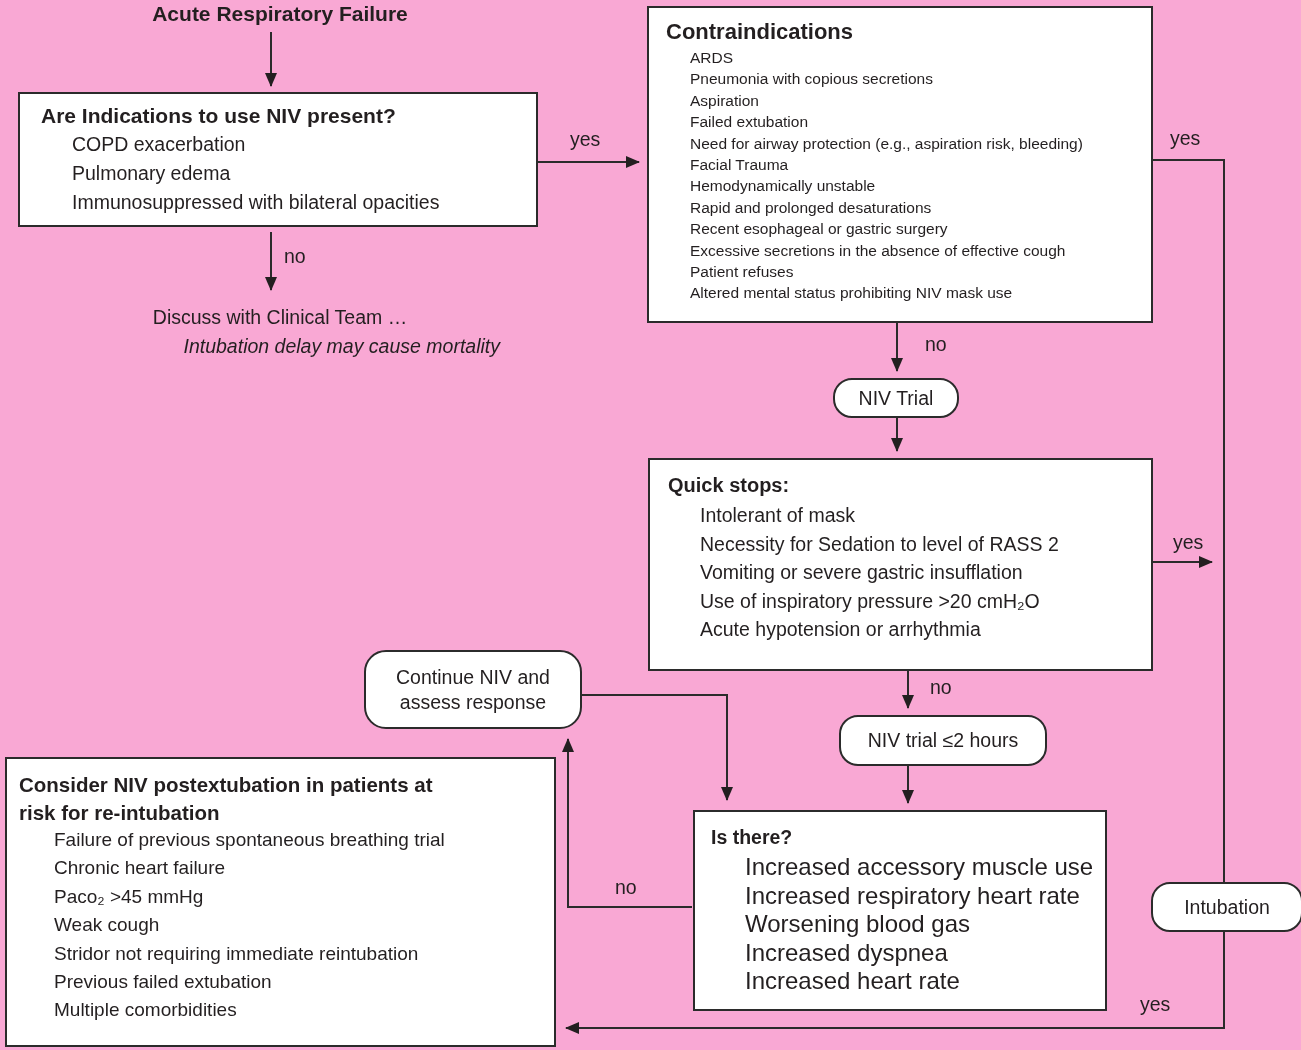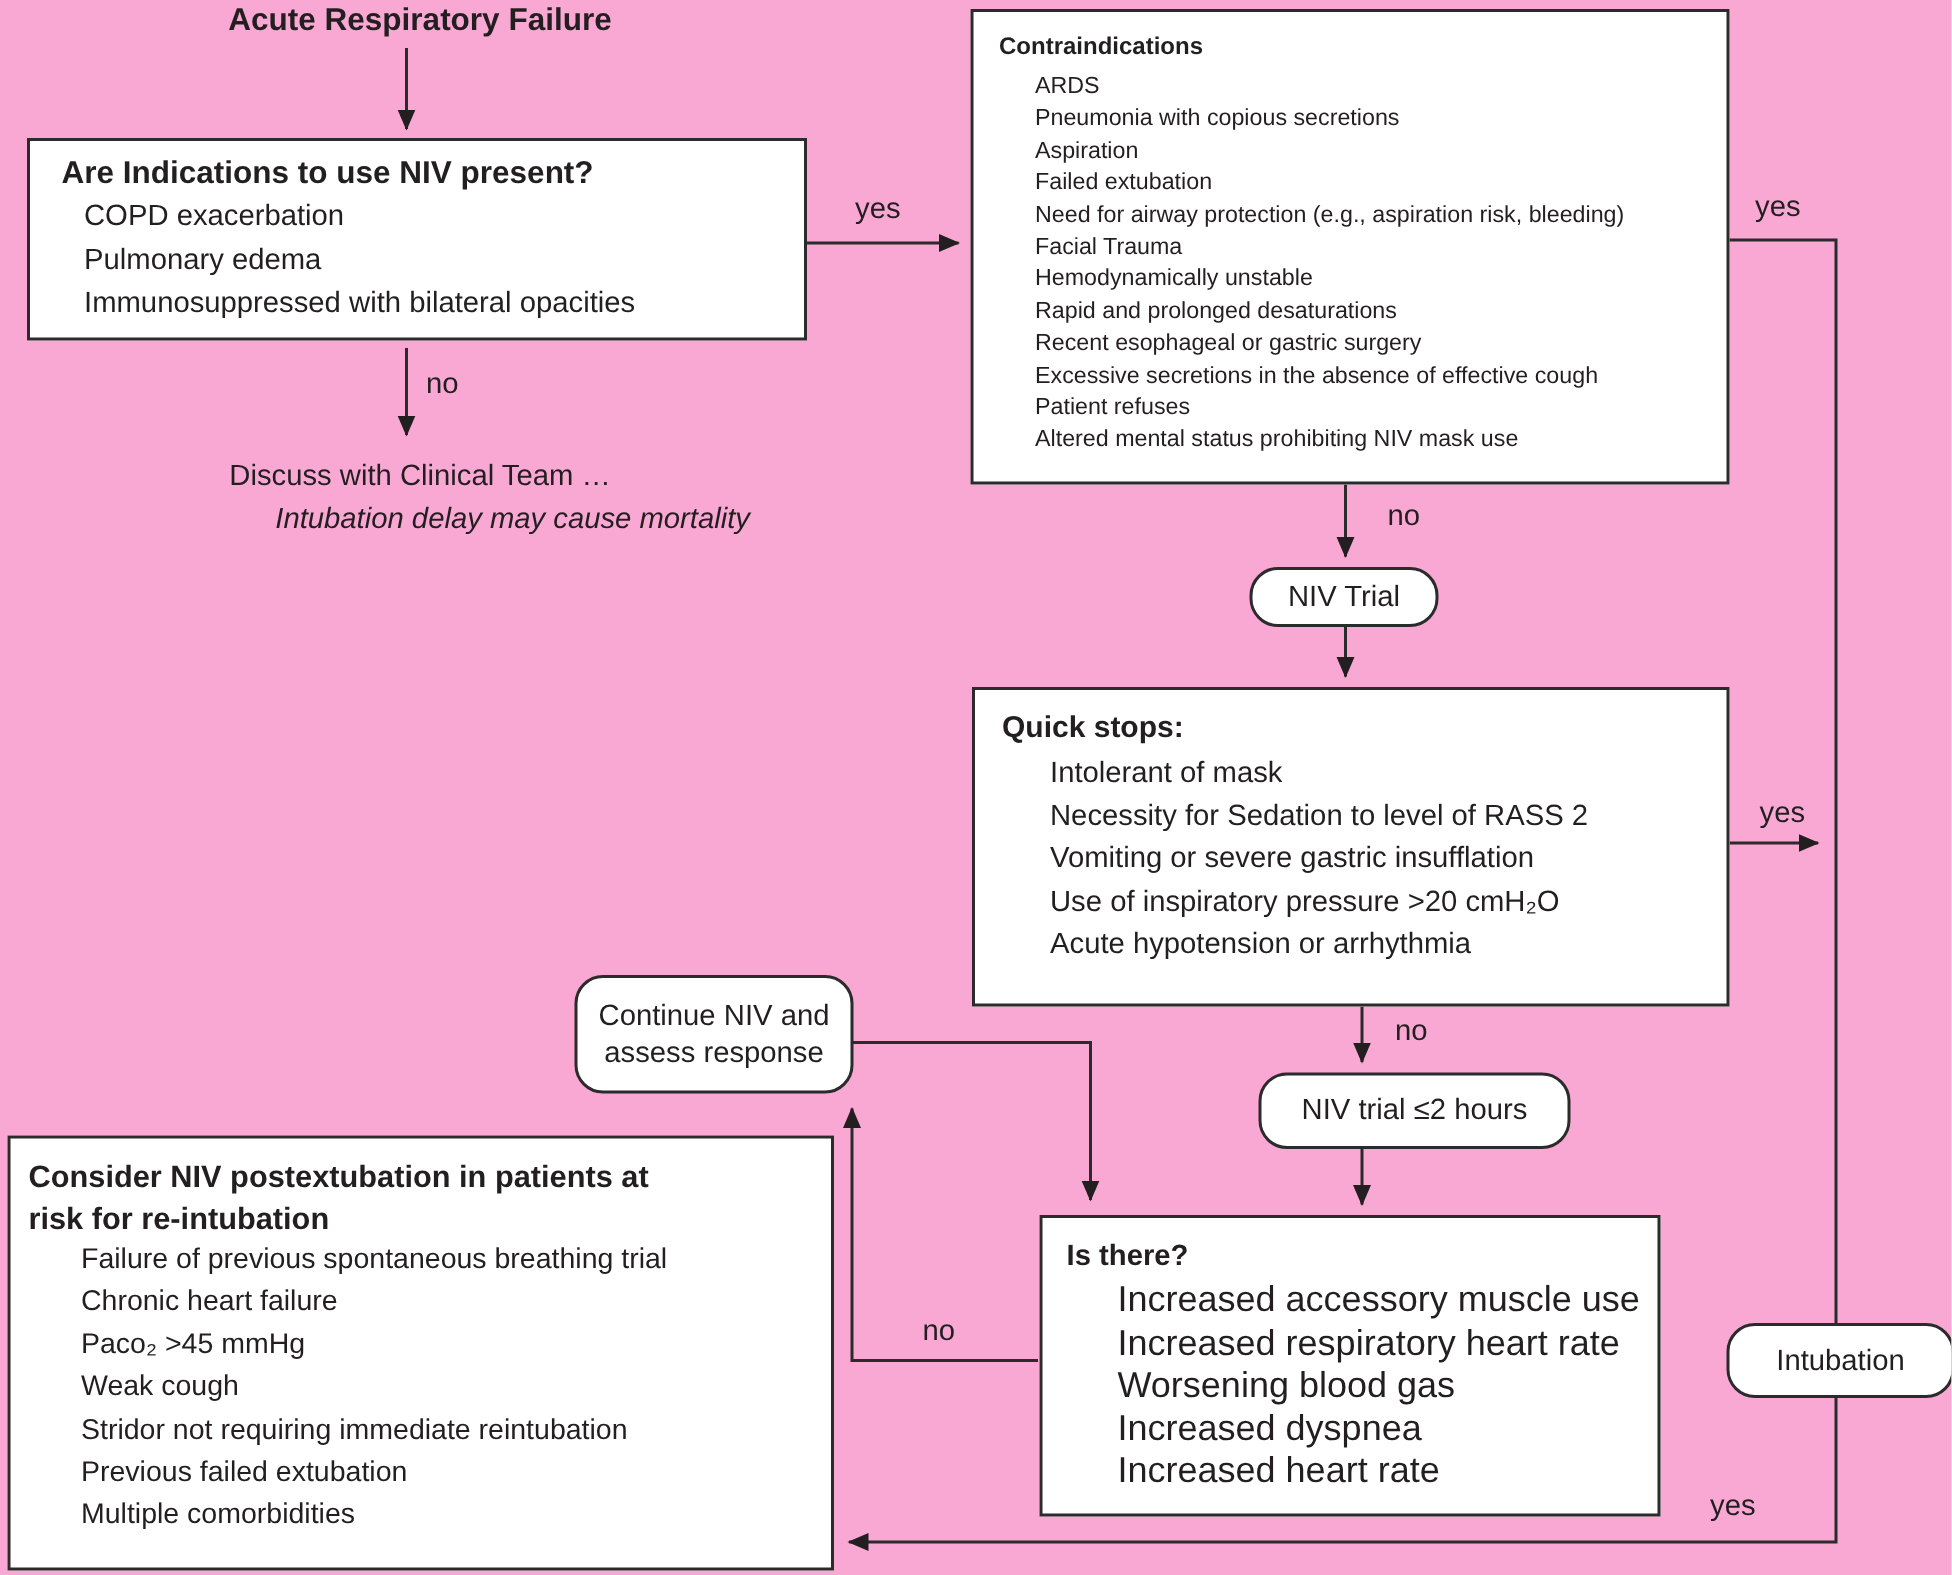--- a/index.html
+++ b/index.html
@@ -15,41 +15,41 @@
   .rounded{
     border-radius:19px;display:flex;flex-direction:column;align-items:center;justify-content:center;
     text-align:center;font-size:19.5px;line-height:25px;
   }
   .heading{font-weight:bold;}
   .free-text{position:absolute;text-align:center;}
   .edge-label{position:absolute;font-size:19.5px;color:#231f20;}
   
   .b-indications{left:18px;top:92px;width:520px;height:135px;padding:8px 8px 4px 21px;}
   .b-indications .heading{font-size:21px;line-height:28px;}
-  .b-indications .list-item{font-size:19.5px;line-height:29px;margin-left:15px;}
+  .b-indications .list-item{font-size:19.5px;line-height:29px;margin-left:31px;}
   
   .b-contra{left:647px;top:6px;width:506px;height:317px;padding:10px 6px 4px 17px;}
-  .b-contra .heading{font-size:16px;line-height:27px;margin-bottom:2px;}
+  .b-contra .heading{font-size:22px;line-height:27px;margin-bottom:2px;}
   .b-contra .list-item{font-size:15.5px;line-height:21.4px;margin-left:24px;}
   
   .b-quick{left:648px;top:458px;width:505px;height:213px;padding:12px 6px 4px 18px;}
   .b-quick .heading{font-size:20px;line-height:27px;margin-bottom:2px;}
   .b-quick .list-item{font-size:19.5px;line-height:28.5px;margin-left:32px;}
   
   .b-isthere{left:693px;top:810px;width:414px;height:201px;padding:12px 6px 4px 16px;}
   .b-isthere .heading{font-size:19.5px;line-height:27px;margin-bottom:2px;}
   .b-isthere .list-item{font-size:24px;line-height:28.5px;margin-left:34px;}
   
   .b-postext{left:5px;top:757px;width:551px;height:290px;padding:12px 6px 4px 12px;}
   .b-postext .heading{font-size:20.5px;line-height:27.5px;}
   .b-postext .list-item{font-size:19px;line-height:28.4px;margin-left:35px;}
   
   .b-nivtrial{left:833px;top:378px;width:126px;height:40px;}
   .b-nivtrial2h{left:839px;top:715px;width:208px;height:51px;}
-  .b-continue{left:383px;top:650px;width:186px;height:79px;}
+  .b-continue{left:364px;top:650px;width:218px;height:79px;border-radius:22px;}
   .b-intubation{left:1151px;top:882px;width:152px;height:50px;align-items:center;}
   
   .t-title{left:100px;top:2px;width:360px;font-weight:bold;font-size:21px;}
   .t-discuss{left:60px;top:303px;width:440px;font-size:19.5px;line-height:29px;}
   .t-discuss .italic{font-style:italic;text-align:right;}
 </style>
 </head>
 <body>
 
 <div class="canvas">

